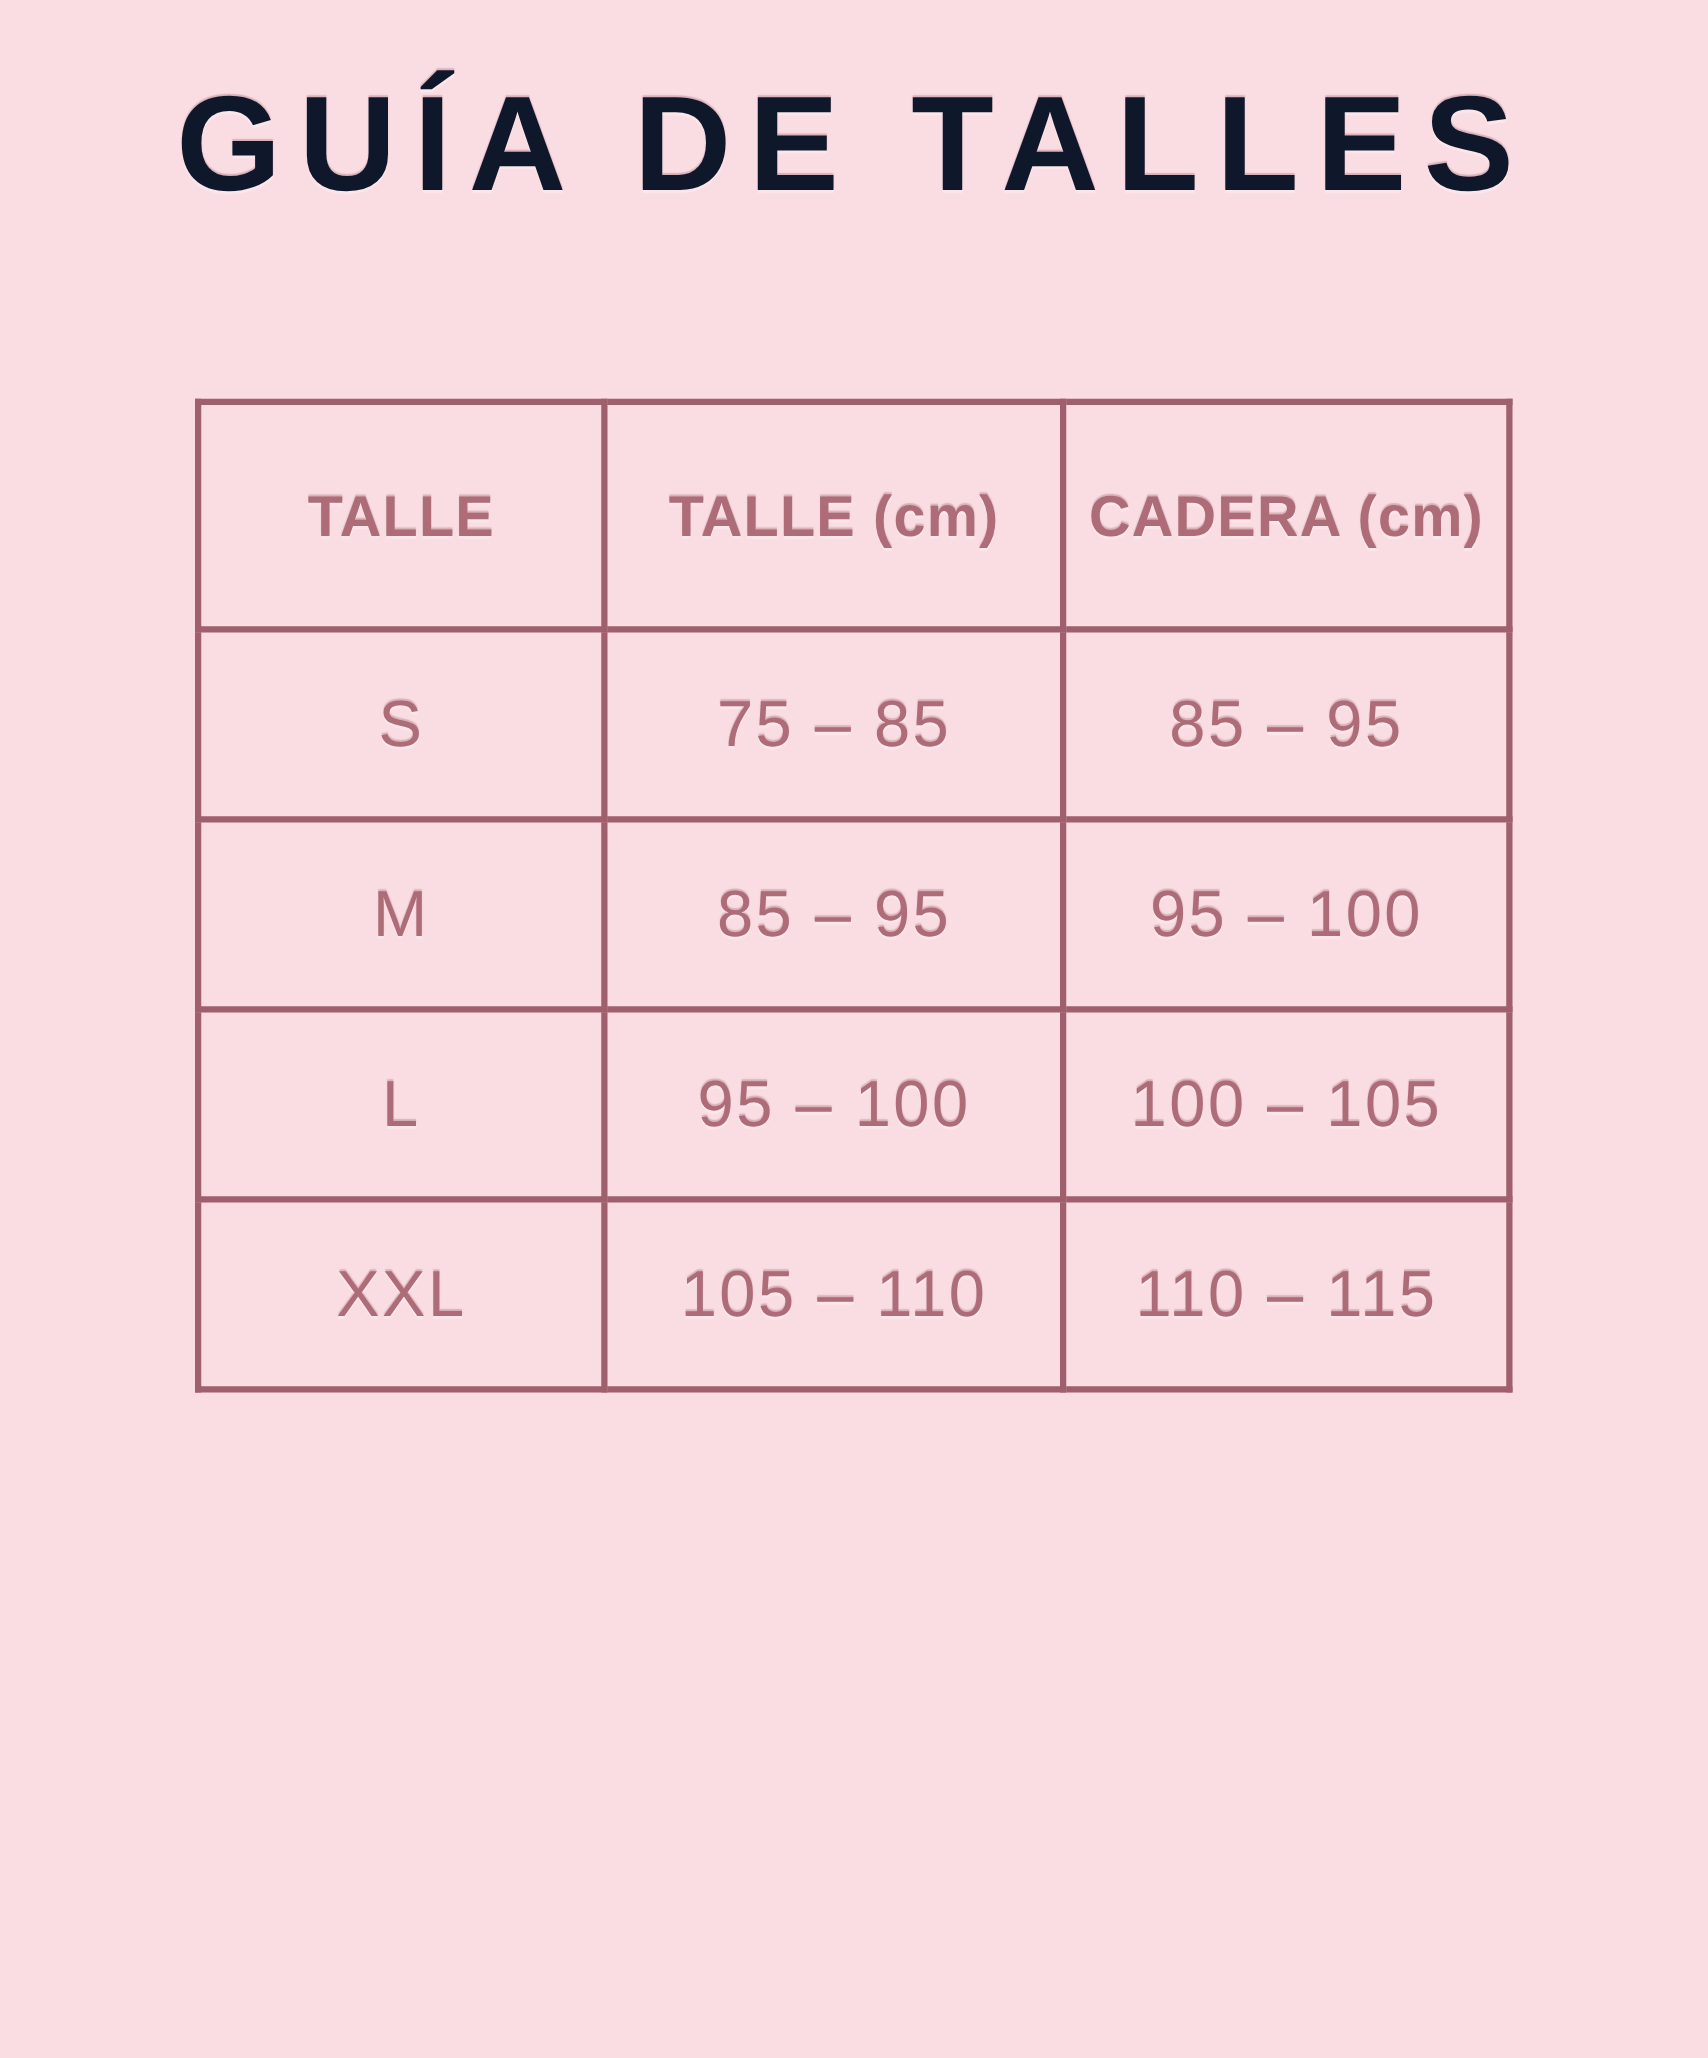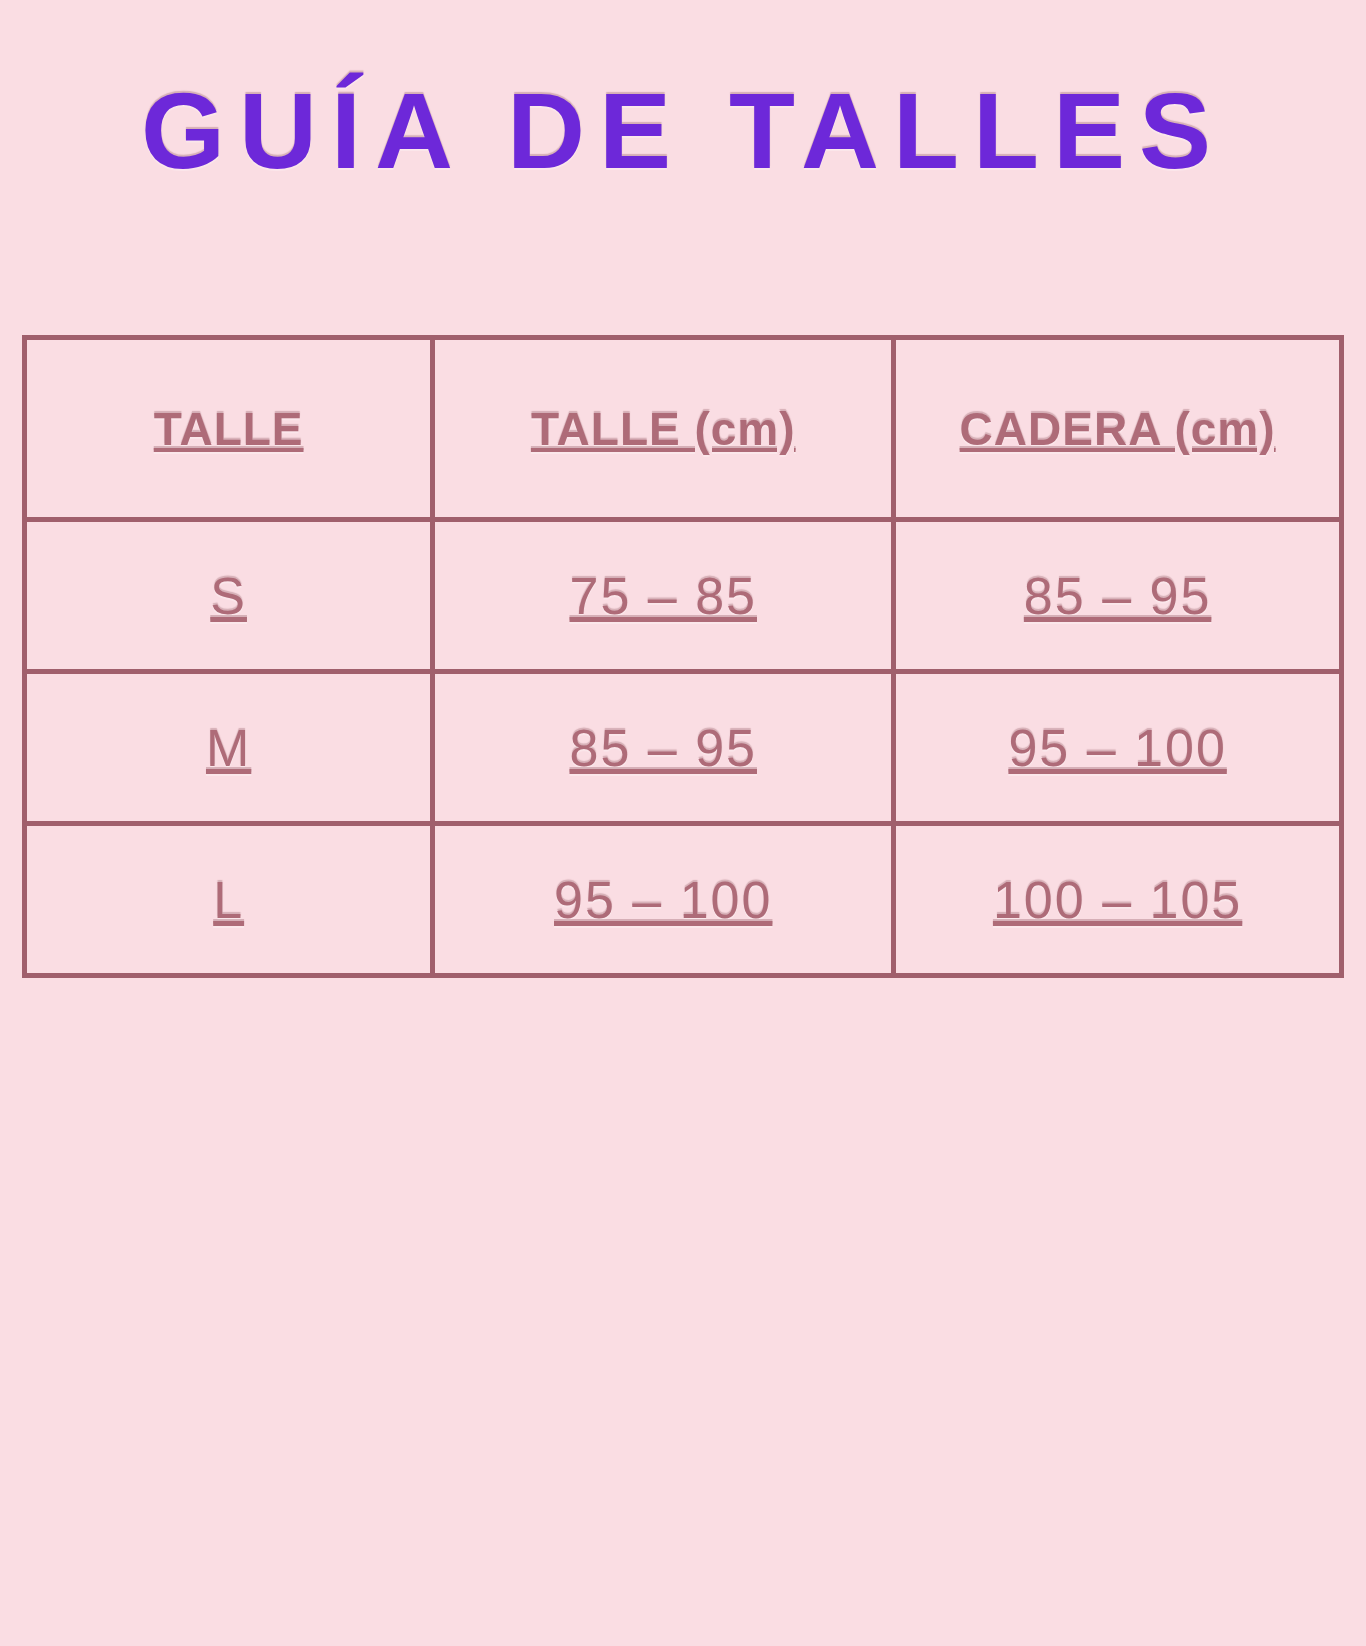--- a/index.html
+++ b/index.html
@@ -13,36 +13,35 @@
     font-family: "Liberation Sans", "DejaVu Sans", sans-serif;
     color: #ae6b78;
     overflow: hidden;
   }
   .page {
     width: 1366px;
     height: 1646px;
     box-sizing: border-box;
   }
   h1.title {
-    margin: 16px;
+    margin: 0;
     padding-top: 52px;
     text-align: center;
     font-size: 108px;
     font-weight: bold;
     letter-spacing: 14px;
-    color: #6d28d9;
+    color: #0f172a;
     text-shadow: 0 2px 1px rgba(255,255,255,0.30), 0 -2px 1px rgba(122,58,68,0.28);
     white-space: nowrap;
   }
   table.size-guide {
     border-collapse: collapse;
     table-layout: fixed;
-    width: 1322px;
+    width: 1054px;
     margin: 142px auto 0 auto;
-    text-decoration: underline;
   }
   table.size-guide col.c1 { width: 31%; }
   table.size-guide col.c2 { width: 35%; }
   table.size-guide col.c3 { width: 34%; }
   table.size-guide th,
   table.size-guide td {
     border: 5px solid #a05f6c;
     text-align: center;
     vertical-align: middle;
     color: #ae6b78;
@@ -92,16 +91,21 @@
       <tr>
         <td>M</td>
         <td>85 – 95</td>
         <td>95 – 100</td>
       </tr>
       <tr>
         <td>L</td>
         <td>95 – 100</td>
         <td>100 – 105</td>
       </tr>
+      <tr>
+        <td>XXL</td>
+        <td>105 – 110</td>
+        <td>110 – 115</td>
+      </tr>
     </tbody>
   </table>
 
 </div>
 
 </body></html>

